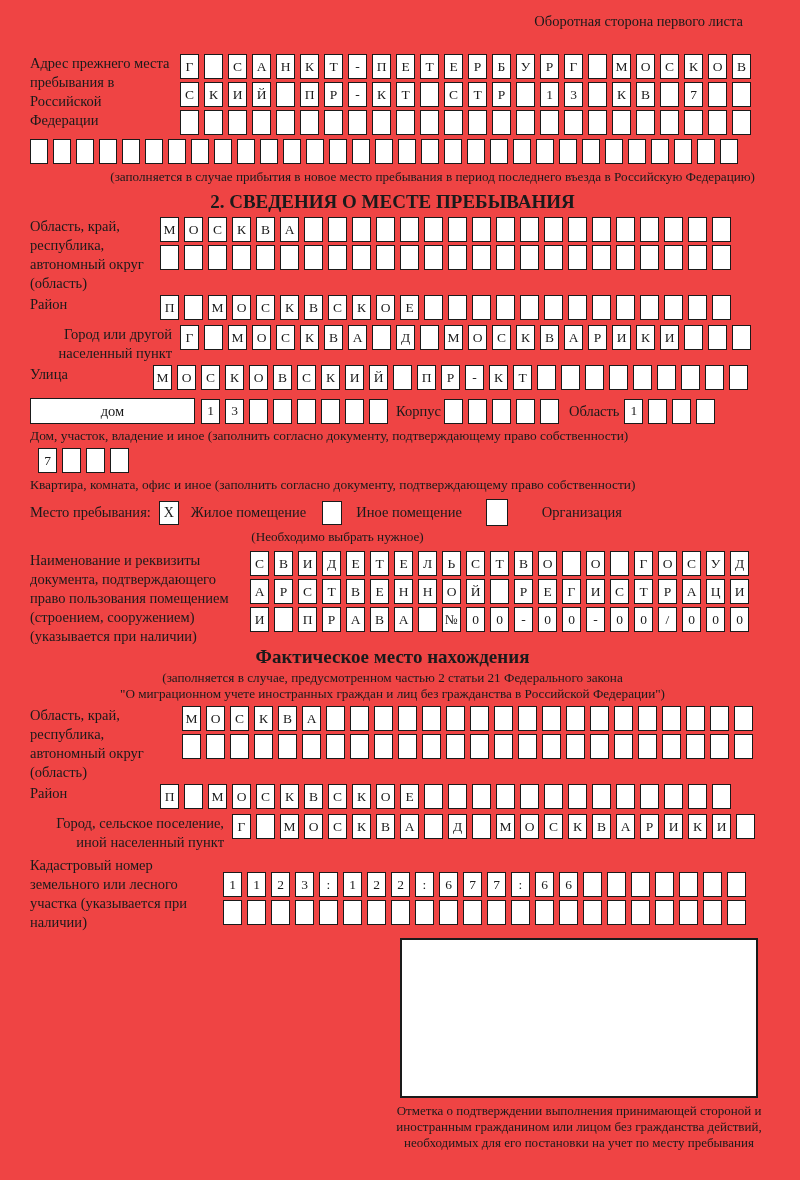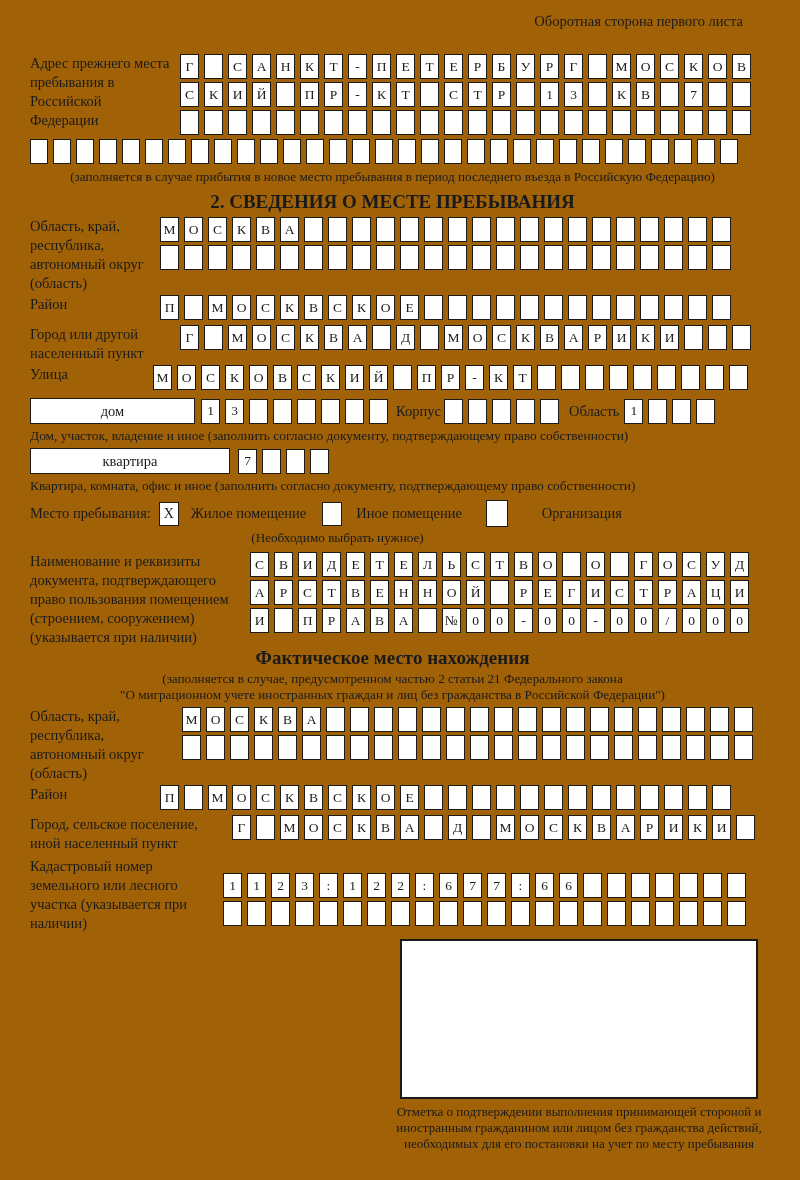--- a/index.html
+++ b/index.html
@@ -1,20 +1,20 @@
 <!DOCTYPE html>
 <html><head>
 <meta charset="utf-8">
 <style>
   html,body{margin:0;padding:0;background:#fff;}
   .page{
     position:relative;
     width:800px;height:1180px;
     margin:0 auto;
-    background:#a16207;color:#1a1a1a;
+    background:#ef4444;color:#1a1a1a;
     font-family:"Liberation Serif","DejaVu Serif",serif;
     overflow:hidden;
     box-sizing:border-box;
     padding:12px 45px 0 30px;
   }
   .header-note{
     text-align:right;font-size:14.5px;line-height:18px;margin-right:12px;
   }
   
   .cells{display:flex;gap:5px;}
@@ -47,21 +47,21 @@
   .checkcell{
     flex:none;width:20px;height:24px;box-sizing:border-box;border:1.6px solid #1a1a1a;
     display:flex;align-items:center;justify-content:center;font-size:14px;background:#fff;
   }
   .checkcell.big{width:22px;height:27px;}
   
   .stamp-wrap{width:430px;margin-left:334px;}
   .stamp-box{width:358px;height:160px;box-sizing:border-box;border:2px solid #1a1a1a;margin:0 auto;background:#fff;}
   .stamp-caption{font-size:13px;line-height:16px;text-align:center;margin-top:5px;}
   
-  .mt2{margin-top:2px;}.mt3{margin-top:3px;}.mt4{margin-top:4px;}.mt5{margin-top:5px;}
+  .mt2{margin-top:2px;}.mt3{margin-top:3px;}.mt4{margin-top:4px;}.mt5{margin-top:5px;text-align:right;}
   .mt6{margin-top:6px;}.mt8{margin-top:8px;}.mt24{margin-top:24px;}
 </style>
 </head>
 <body>
 
 <div class="page">
 
   <div class="header-note">Оборотная сторона первого листа</div>
 
   <div class="block mt24">
@@ -362,21 +362,20 @@
     <div class="cells">
         <div class="cell">1</div>
         <div class="cell"></div>
         <div class="cell"></div>
         <div class="cell"></div>
       </div>
   </div>
   <div class="caption mt4">Дом, участок, владение и иное (заполнить согласно документу, подтверждающему право собственности)</div>
 
   <div class="inline-row mt4">
-    <div class="widebox wb-apt">квартира</div>
     <div style="width:8px;"></div>
     <div class="cells">
         <div class="cell">7</div>
         <div class="cell"></div>
         <div class="cell"></div>
         <div class="cell"></div>
       </div>
   </div>
   <div class="caption mt4">Квартира, комната, офис и иное (заполнить согласно документу, подтверждающему право собственности)</div>
 

